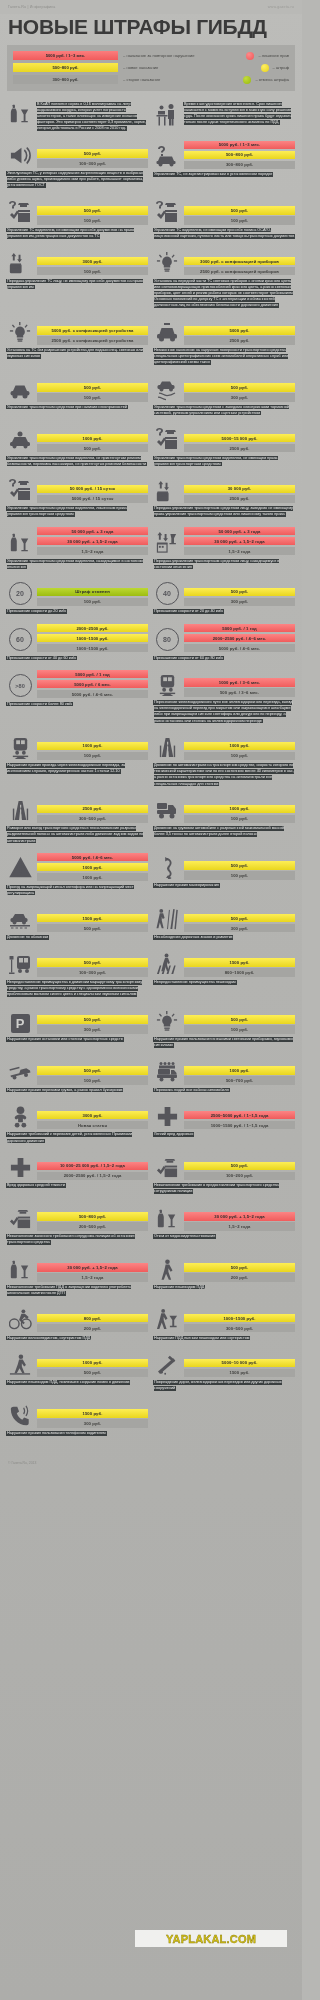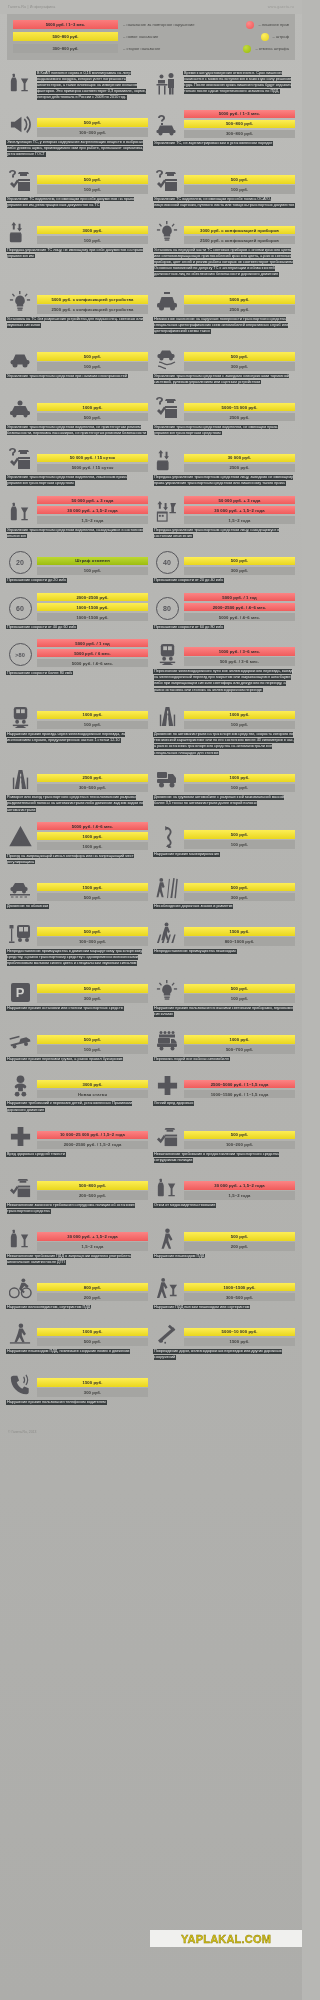--- a/index.html
+++ b/index.html
@@ -163,38 +163,38 @@
 
   
   .watermark{
     position:absolute;
     left:135px;top:1930px;
     width:152px;height:17px;
     background:#f0f0ee;
     display:flex;align-items:center;justify-content:center;
     font-size:11px;font-weight:bold;letter-spacing:.2px;
     color:#d4c017;
-    margin-left:15px;
     -webkit-text-stroke:.4px #8a7d0a;
   }
   .footer{
     font-size:3.4px;color:#8b8b88;
     padding:2px 0 5px 8px;
   }
 </style>
 </head>
 <body>
 
 <div id="page">
 
   <div class="topbar">
     <div class="left">Газета.Ru | Инфографика</div>
     <div class="right">www.gazeta.ru</div>
   </div>
 
+  <div class="title">НОВЫЕ ШТРАФЫ ГИБДД</div>
 
   <div class="legend" id="legend">
       <div class="legend-row">
         <div class="legend-bar bar-red">5000 руб.  /   1–3 мес.</div>
         <div class="legend-desc">– наказание за повторное нарушение</div>
         <div class="legend-dotwrap">
           <span class="legend-dot dot-red"></span>
           <span class="legend-dotlabel">– лишение прав</span>
         </div>
       </div>

